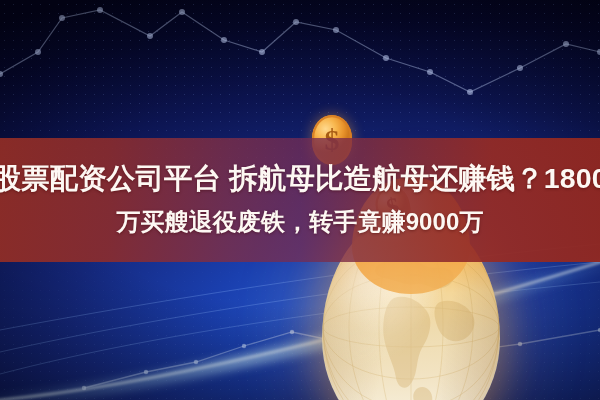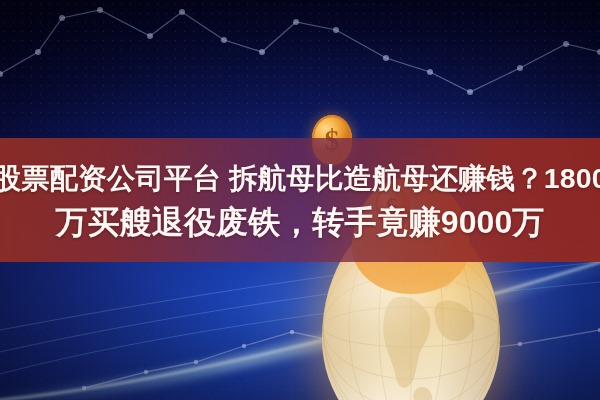--- a/index.html
+++ b/index.html
@@ -103,21 +103,21 @@
   .hl-line{
     color:#fdf8f3;
     font-weight:bold;
     font-size:29px;
     line-height:42px;
     letter-spacing:.1px;
     white-space:nowrap;
     text-shadow:0 1px 3px rgba(60,0,0,.45);
   }
   .hl-line.l1{font-size:28.5px;}
-  .hl-line.l2{font-size:32px;}
+  .hl-line.l2{font-size:24px;}
 </style>
 </head>
 <body>
 
 <div class="stage">
 
   <div class="bg-base"></div>
 
   <div class="dotgrid"></div>
   <div class="dotgrid lower"></div>

